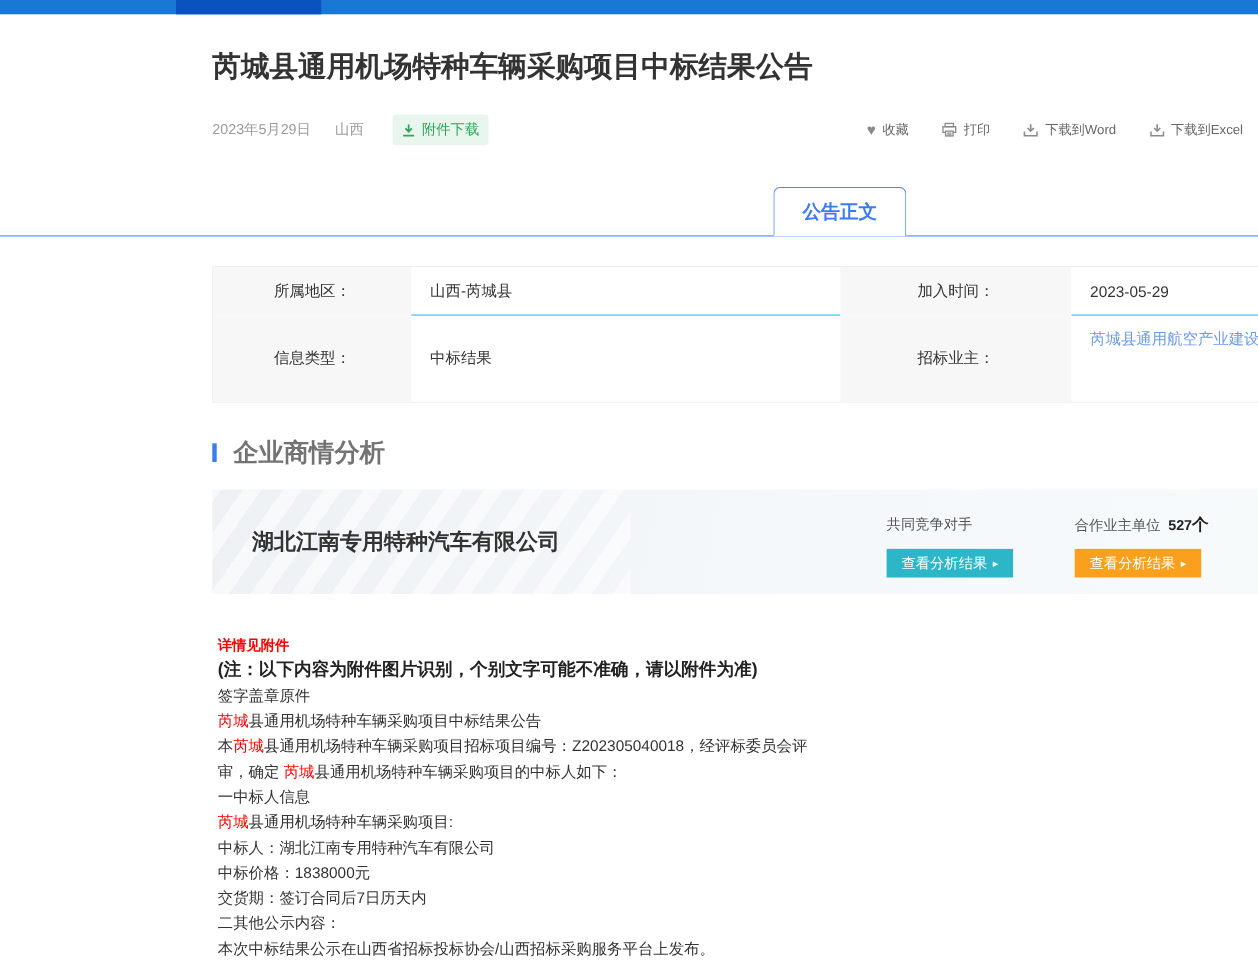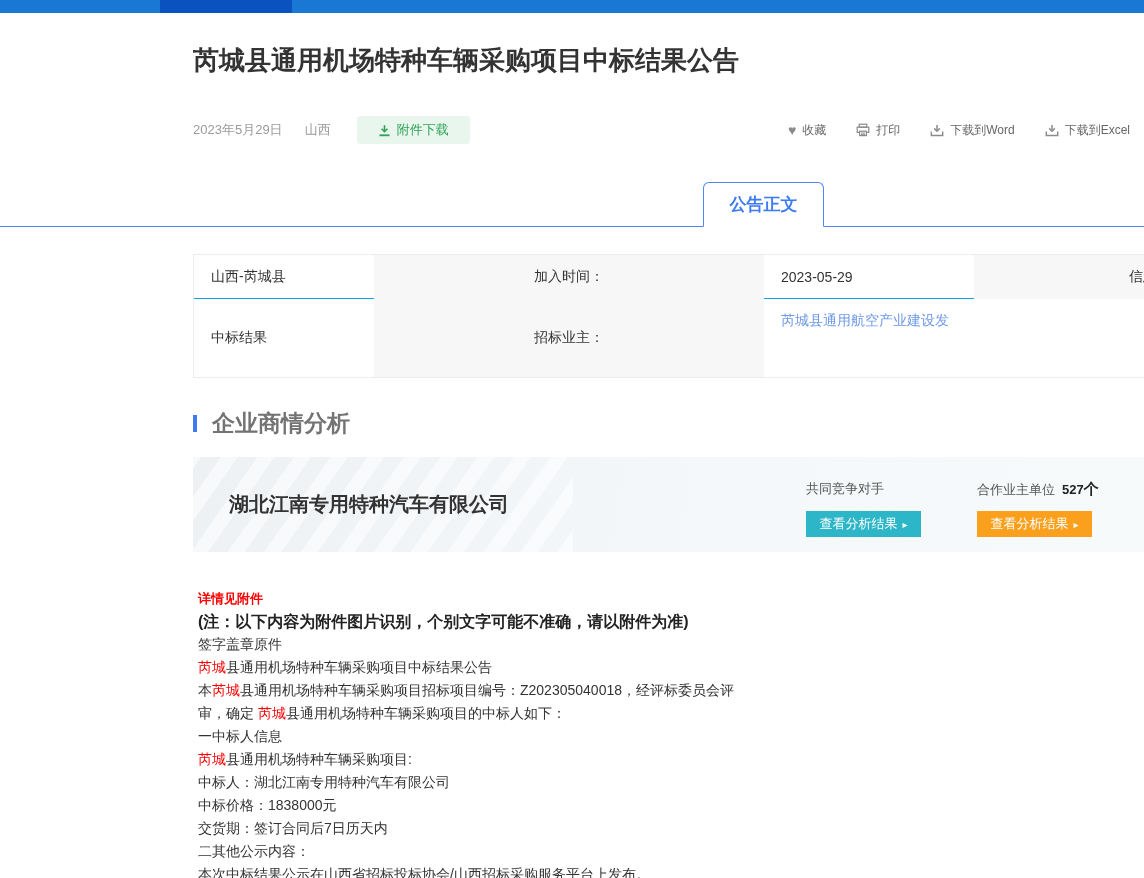--- a/index.html
+++ b/index.html
@@ -6,24 +6,24 @@
   body { font-family:"Liberation Sans","DejaVu Sans",sans-serif; background:#fff; }
   .page { position:relative; width:1144px; height:878px; overflow:hidden; background:#fff; }
 
   
   .topbar { position:relative; height:13px; background:#1878d4; }
   .topbar-dark { position:absolute; left:160px; top:0; width:132px; height:13px; background:#0a52c0; }
 
   
   .header { margin-left:193px; margin-right:14px; }
   .page-title { margin-top:32px; font-size:26px; line-height:30px; font-weight:bold; color:#333; }
-  .meta-row { display:flex; align-items:center; margin-top:42px; height:26px; }
+  .meta-row { display:flex; align-items:center; margin-top:30px; height:26px; }
   .meta-date, .meta-province { font-size:13px; color:#9a9a9a; }
   .meta-province { margin-left:22px; }
-  .attach-btn { margin-left:26px; display:flex; align-items:center; gap:6px; background:#e9f6ed; color:#2fa257; font-size:13px; padding:5px 21px; border-radius:3px; cursor:pointer; border:none; }
+  .attach-btn { margin-left:26px; display:flex; align-items:center; gap:6px; background:#e9f6ed; color:#2fa257; font-size:13px; padding:5px 8px; border-radius:3px; cursor:pointer; border:none; }
   .actions { margin-left:auto; display:flex; align-items:center; gap:30px; }
   .action-item { display:flex; align-items:center; gap:6px; font-size:12px; color:#666; cursor:pointer; }
   .action-item .glyph { color:#8b8b8b; font-size:14px; line-height:1; }
 
   
   .tab-strip { position:relative; height:46px; margin-top:38px; border-bottom:1px solid #4f86f5; }
   .tab { position:absolute; left:703px; bottom:-1px; width:121px; height:45px; background:#fff; border:1px solid #4f86f5; border-bottom:1px solid #fff; border-radius:6px 6px 0 0; display:flex; align-items:center; justify-content:center; font-size:17px; font-weight:bold; color:#3d7bf2; cursor:pointer; }
 
   .main { margin-left:193px; }
 
@@ -130,20 +130,21 @@
     </div>
   </div>
 
   <div class="tab-strip">
     <div class="tab">公告正文</div>
   </div>
 
   <div class="main">
 
     <div class="info-table">
+      <div class="cell cell-label">所属地区：</div>
       <div class="cell cell-value sep">山西-芮城县</div>
       <div class="cell cell-label">加入时间：</div>
       <div class="cell cell-value sep">2023-05-29</div>
       <div class="cell cell-label">信息类型：</div>
       <div class="cell cell-value">中标结果</div>
       <div class="cell cell-label">招标业主：</div>
       <div class="cell cell-value cell-link">芮城县通用航空产业建设发</div>
     </div>
 
     <div class="section-head">

